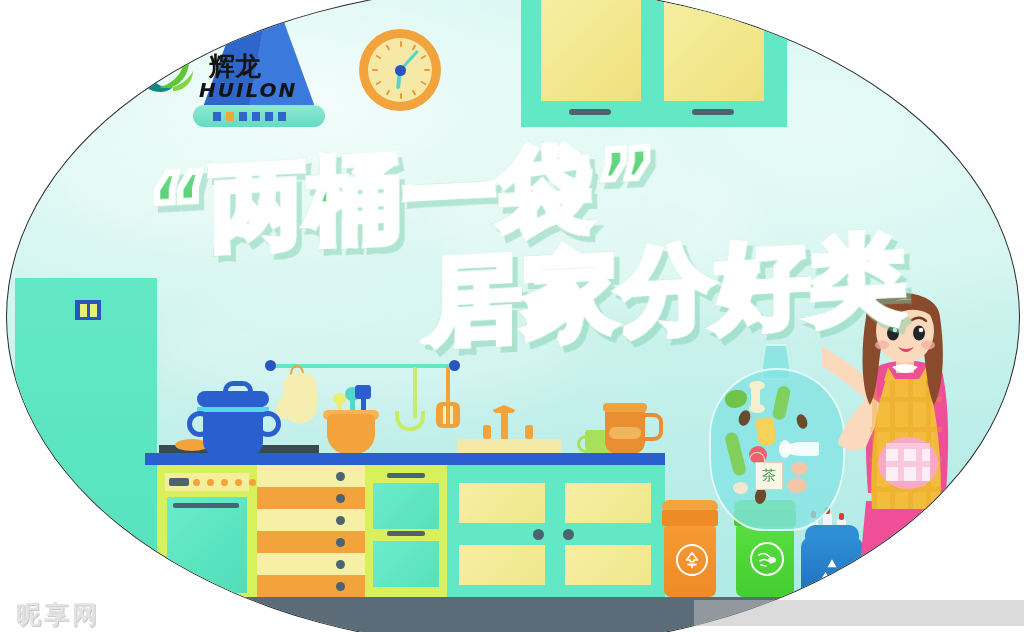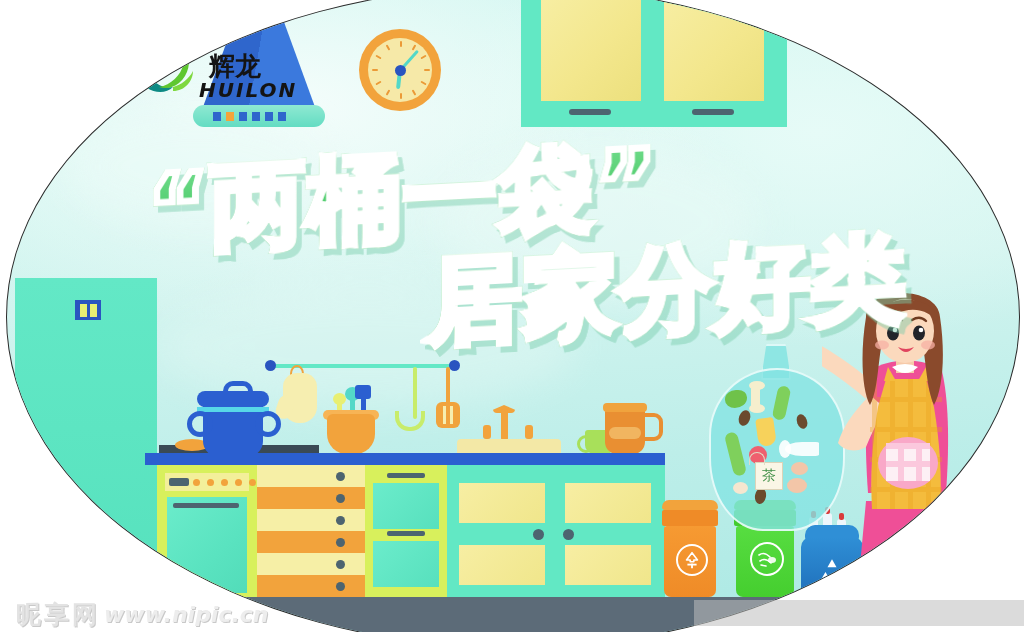--- a/index.html
+++ b/index.html
@@ -205,21 +205,21 @@
     border-radius:58% 58% 46% 46% / 48% 48% 52% 52%;}
   .tbag-neck{position:absolute;left:52px;top:2px;width:26px;height:32px;
     background:rgba(132,228,226,.85);border:2px solid rgba(255,255,255,.7);
     border-radius:6px 6px 2px 2px;clip-path:polygon(18% 0%,82% 0%,100% 100%,0% 100%);}
   .scrap{position:absolute;}
 
   
   .woman{position:absolute;left:815px;top:300px;width:180px;height:310px;}
 
   
-  .wm-left{position:absolute;left:16px;top:598px;display:flex;align-items:center;gap:4px;
+  .wm-left{position:absolute;left:16px;top:598px;display:flex;align-items:center;gap:22px;
     color:#e3e3e3;font-size:25px;font-weight:bold;font-family:"DejaVu Sans","Liberation Sans",sans-serif;
     text-shadow:1px 1px 0 #c9c9c9;}
   .wm-left .cn{letter-spacing:3px;}
   .wm-left .url{font-style:italic;font-size:22px;color:#ededed;}
   .wm-right{position:absolute;right:14px;top:604px;color:#f0f0f0;font-size:14px;
     font-family:"DejaVu Sans","Liberation Sans",sans-serif;
     text-shadow:0 1px 1px rgba(0,0,0,.10);}
   .wm-bar{position:absolute;right:0;top:600px;width:330px;height:26px;background:rgba(190,190,190,.55);}
 </style>
 </head>
@@ -536,17 +536,16 @@
           <text x="82" y="30" font-family="DejaVu Sans, Liberation Sans, sans-serif" font-size="26" font-weight="bold" fill="#141414">辉龙</text>
           <text x="72" y="52" font-family="DejaVu Sans, Liberation Sans, sans-serif" font-size="20" font-weight="bold" fill="#141414" letter-spacing="2" font-style="italic">HUILONG</text>
         </svg>
       </div>
 
     </div>
   </div>
 
   <div class="wm-left">
     <span class="cn">昵享网</span>
-    <span class="url">www.nipic.cn</span>
   </div>
   <div class="wm-bar"></div>
 
 </div>
 
 </body></html>

